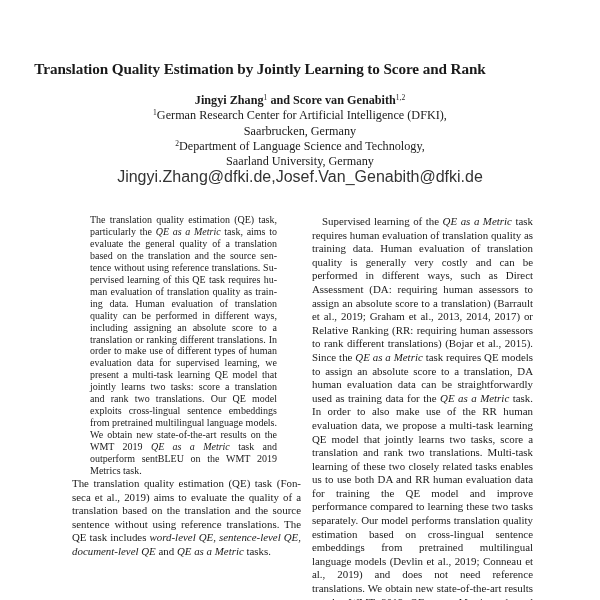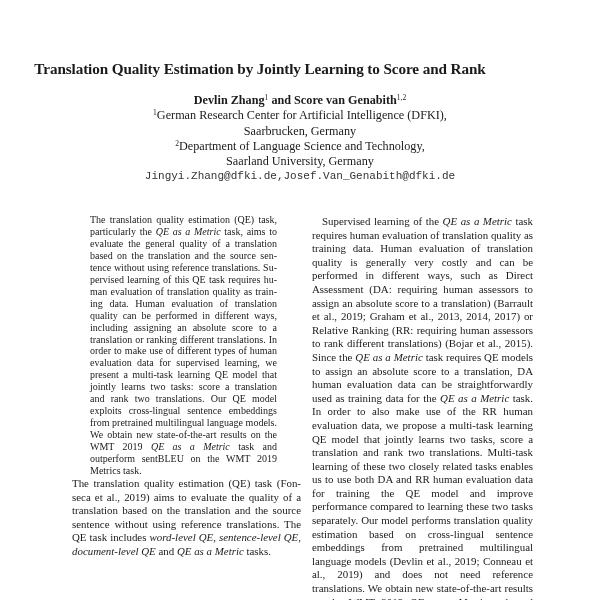--- a/index.html
+++ b/index.html
@@ -12,22 +12,22 @@
       position: absolute; top: 60px; left: 0; width: 520px;
       text-align: center; font-weight: bold; font-size: 15.2px; letter-spacing: -0.1px;
     }
     .authors-block {
       position: absolute; top: 93px; left: 0; width: 600px;
       text-align: center; font-size: 12.2px; line-height: 15.3px;
     }
     .authors { font-weight: bold; }
     .authors sup, .affil sup { font-size: 7.5px; font-weight: normal; vertical-align: 4px; line-height: 0; }
     .emails {
-      font-family: Liberation Mono, monospace;
-      font-size: 11px; color: #333; letter-spacing: 0px;
+      font-family: Liberation Sans, sans-serif;
+      font-size: 16px; color: #333; letter-spacing: 0px;
     }
     .col-left {
       position: absolute; top: 214px; left: 72px; width: 229px;
     }
     .abstract {
       margin-left: 18px; width: 187px;
     }
     .abstract-heading {
       text-align: center; font-weight: bold; font-size: 11.5px; margin-bottom: 4px; margin-left: 0;
     }
@@ -48,21 +48,21 @@
     p { margin: 0; }
     em { font-style: italic; }
   </style>
 </head>
 <body>
 
 <div class="title">Translation Quality Estimation by Jointly Learning to Score and Rank</div>
 
 <div class="authors-block">
   <div class="authors">
-    <span>Devlin Zhang</span><sup>1</sup><span style="white-space:pre"> and </span><span>Score van Genabith</span><sup>1,2</sup>
+    <span>Jingyi Zhang</span><sup>1</sup><span style="white-space:pre"> and </span><span>Score van Genabith</span><sup>1,2</sup>
   </div>
   <div class="affil">
     <div><sup>1</sup><span>German Research Center for Artificial Intelligence (DFKI),</span></div>
     <div>Saarbrucken, Germany</div>
   </div>
   <div class="affil">
     <div><sup>2</sup><span>Department of Language Science and Technology,</span></div>
     <div>Saarland University, Germany</div>
   </div>
   <div class="emails">Jingyi.Zhang@dfki.de,Josef.Van_Genabith@dfki.de</div>

